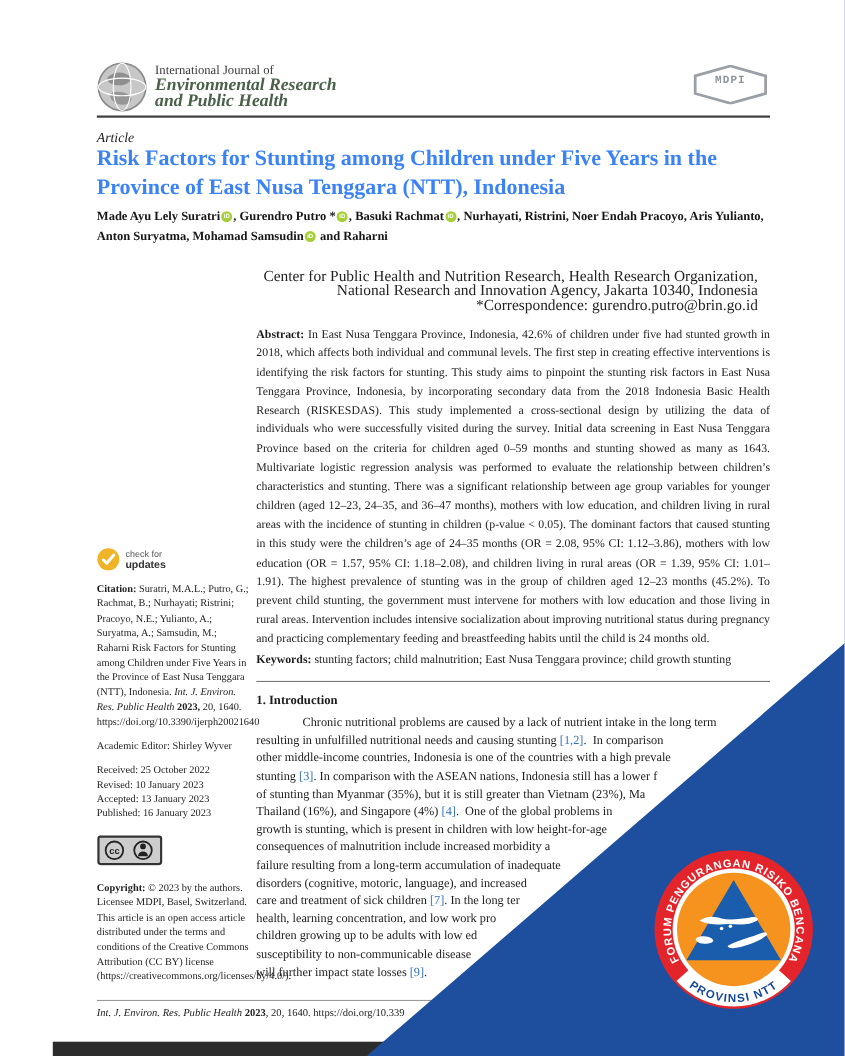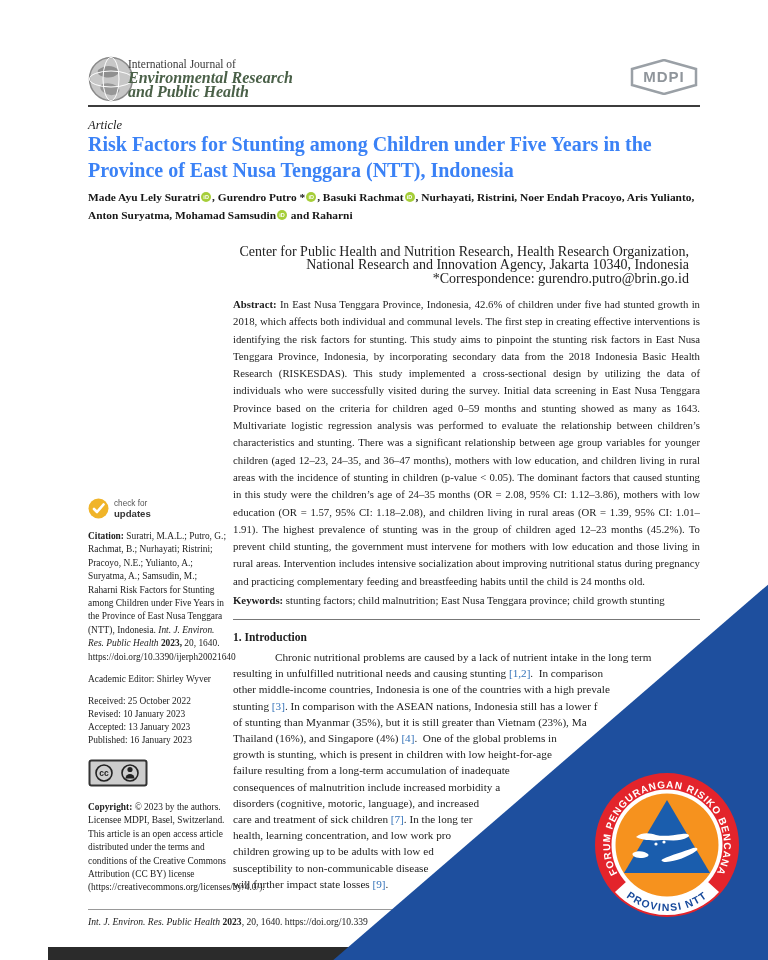--- a/index.html
+++ b/index.html
@@ -1,26 +1,26 @@
 <!DOCTYPE html>
 <html><head>
 <meta charset="utf-8">
 <style>
   html,body{margin:0;padding:0;}
   body{width:768px;height:960px;position:relative;background:#ffffff;overflow:hidden;
        font-family:"Liberation Serif","DejaVu Serif",serif;color:#1c1c1c;}
   .abs{position:absolute;}
 
   
-  #journal-name{left:128px;top:57px;}
+  #journal-name{left:141px;top:57px;}
   #journal-name .jl1{font-size:11.5px;color:#3a3a3a;line-height:14px;}
   #journal-name .jl2{font-size:16px;font-weight:bold;font-style:italic;color:#4a6048;line-height:14px;}
   #mdpi-logo{left:628px;top:59px;width:72px;height:36px;}
   #mdpi-logo .mdpi-txt{position:absolute;left:0;top:9px;width:72px;text-align:center;
-      font-family:Liberation Sans, sans-serif;font-weight:bold;font-size:15px;color:#8f959b;letter-spacing:1px;}
+      font-family:Liberation Mono, monospace;font-weight:bold;font-size:10px;color:#8f959b;letter-spacing:1px;}
   #hr-top{left:88px;top:105px;width:612px;height:2px;background:#3c3c3c;}
 
   
   #article-label{left:88px;top:118px;font-style:italic;font-size:12.5px;color:#222;}
   #paper-title{left:88px;top:132px;width:618px;font-size:20px;font-weight:bold;line-height:25.5px;color:#3b82f6;}
   #authors{left:88px;top:189px;width:618px;font-size:11.4px;font-weight:bold;line-height:17.5px;color:#171717;}
   .orcid{display:inline-block;width:10px;height:10px;border-radius:50%;background:#a6ce39;color:#fff;
          font-family:"Liberation Sans",sans-serif;font-size:5.5px;font-weight:bold;text-align:center;
          line-height:10px;vertical-align:2px;margin:0 1px;}
 
@@ -113,22 +113,22 @@
 
 <div class="abs" id="intro-title">1. Introduction</div>
 <div class="abs" id="intro">
     <div class="iline first">Chronic nutritional problems are caused by a lack of nutrient intake in the long term</div>
     <div class="iline">resulting in unfulfilled nutritional needs and causing stunting <span class="ref">[1,2]</span>.  In comparison</div>
     <div class="iline">other middle-income countries, Indonesia is one of the countries with a high prevale</div>
     <div class="iline">stunting <span class="ref">[3]</span>. In comparison with the ASEAN nations, Indonesia still has a lower f</div>
     <div class="iline">of stunting than Myanmar (35%), but it is still greater than Vietnam (23%), Ma</div>
     <div class="iline">Thailand (16%), and Singapore (4%) <span class="ref">[4]</span>.  One of the global problems in</div>
     <div class="iline">growth is stunting, which is present in children with low height-for-age</div>
+    <div class="iline">consequences of malnutrition include increased morbidity a</div>
     <div class="iline">failure resulting from a long-term accumulation of inadequate</div>
-    <div class="iline">consequences of malnutrition include increased morbidity a</div>
     <div class="iline">disorders (cognitive, motoric, language), and increased</div>
     <div class="iline">care and treatment of sick children <span class="ref">[7]</span>. In the long ter</div>
     <div class="iline">health, learning concentration, and low work pro</div>
     <div class="iline">children growing up to be adults with low ed</div>
     <div class="iline">susceptibility to non-communicable disease</div>
     <div class="iline">will further impact state losses <span class="ref">[9]</span>.</div>
   </div>
 
 <div class="abs" id="sidebar">
   <div id="check-badge">

